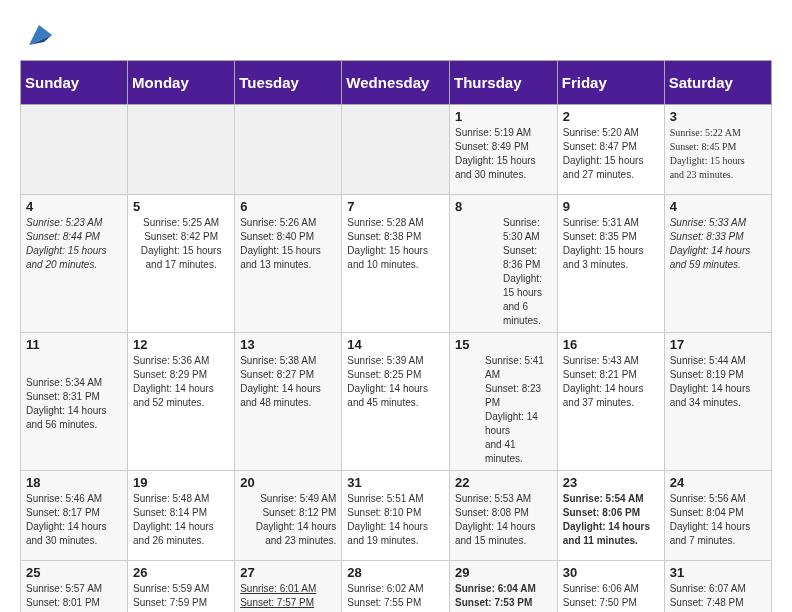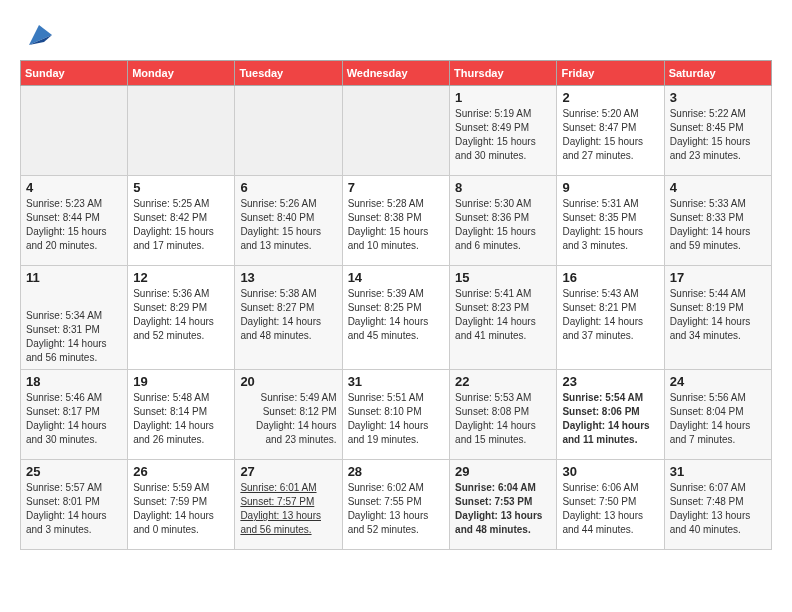--- a/index.html
+++ b/index.html
@@ -47,25 +47,25 @@
     .calendar-subtitle {
       font-size: 16px;
       color: #555;
     }
     table {
       width: 100%;
       border-collapse: collapse;
       font-size: 11px;
     }
     thead tr th {
-      background-color: #ef4444;
+      background-color: #4c1d95;
       color: #fff;
-      padding: 6px 4px;
+      padding: 13px 4px;
       text-align: left;
-      font-size: 11px;
+      font-size: 15px;
       border: 1px solid #aaa;
     }
     tbody tr td {
       border: 1px solid #ccc;
       vertical-align: top;
       padding: 4px 5px;
       height: 90px;
       width: 108px;
       color: #333;
       background: #fff;
@@ -136,72 +136,72 @@
         </td>
         <td>
           <span class="day-number">2</span>
           <div class="day-info" style="white-space: pre-line;">Sunrise: 5:20 AM
 Sunset: 8:47 PM
 Daylight: 15 hours
 and 27 minutes.</div>
         </td>
         <td>
           <span class="day-number">3</span>
-          <div class="day-info" style="white-space: pre-line;">Sunrise: 5:22 AM
+          <div class="day-info" style="white-space: pre-line; font-family: Liberation Serif, serif;">Sunrise: 5:22 AM
 Sunset: 8:45 PM
 Daylight: 15 hours
 and 23 minutes.</div>
         </td>
       </tr>
       <tr>
         <td>
           <span class="day-number">4</span>
-          <div class="day-info" style="white-space: pre-line;">Sunrise: 5:23 AM
+          <div class="day-info" style="white-space: pre-line; font-style: italic;">Sunrise: 5:23 AM
 Sunset: 8:44 PM
 Daylight: 15 hours
 and 20 minutes.</div>
         </td>
         <td>
           <span class="day-number">5</span>
-          <div class="day-info" style="white-space: pre-line;">Sunrise: 5:25 AM
+          <div class="day-info" style="white-space: pre-line; text-align: center;">Sunrise: 5:25 AM
 Sunset: 8:42 PM
 Daylight: 15 hours
 and 17 minutes.</div>
         </td>
         <td>
           <span class="day-number">6</span>
           <div class="day-info" style="white-space: pre-line;">Sunrise: 5:26 AM
 Sunset: 8:40 PM
 Daylight: 15 hours
 and 13 minutes.</div>
         </td>
         <td>
           <span class="day-number">7</span>
           <div class="day-info" style="white-space: pre-line;">Sunrise: 5:28 AM
 Sunset: 8:38 PM
 Daylight: 15 hours
 and 10 minutes.</div>
         </td>
         <td>
           <span class="day-number">8</span>
-          <div class="day-info" style="white-space: pre-line;">Sunrise: 5:30 AM
+          <div class="day-info" style="white-space: pre-line; margin-left: 48px;">Sunrise: 5:30 AM
 Sunset: 8:36 PM
 Daylight: 15 hours
 and 6 minutes.</div>
         </td>
         <td>
           <span class="day-number">9</span>
           <div class="day-info" style="white-space: pre-line;">Sunrise: 5:31 AM
 Sunset: 8:35 PM
 Daylight: 15 hours
 and 3 minutes.</div>
         </td>
         <td>
           <span class="day-number">4</span>
-          <div class="day-info" style="white-space: pre-line;">Sunrise: 5:33 AM
+          <div class="day-info" style="white-space: pre-line; font-style: italic;">Sunrise: 5:33 AM
 Sunset: 8:33 PM
 Daylight: 14 hours
 and 59 minutes.</div>
         </td>
       </tr>
       <tr>
         <td>
           <span class="day-number">11</span>
           <div class="day-info" style="white-space: pre-line; margin-top: 24px;">Sunrise: 5:34 AM
 Sunset: 8:31 PM
@@ -224,21 +224,21 @@
         </td>
         <td>
           <span class="day-number">14</span>
           <div class="day-info" style="white-space: pre-line;">Sunrise: 5:39 AM
 Sunset: 8:25 PM
 Daylight: 14 hours
 and 45 minutes.</div>
         </td>
         <td>
           <span class="day-number">15</span>
-          <div class="day-info" style="white-space: pre-line;">Sunrise: 5:41 AM
+          <div class="day-info" style="white-space: pre-line; margin-left: 30px;">Sunrise: 5:41 AM
 Sunset: 8:23 PM
 Daylight: 14 hours
 and 41 minutes.</div>
         </td>
         <td>
           <span class="day-number">16</span>
           <div class="day-info" style="white-space: pre-line;">Sunrise: 5:43 AM
 Sunset: 8:21 PM
 Daylight: 14 hours
 and 37 minutes.</div>

